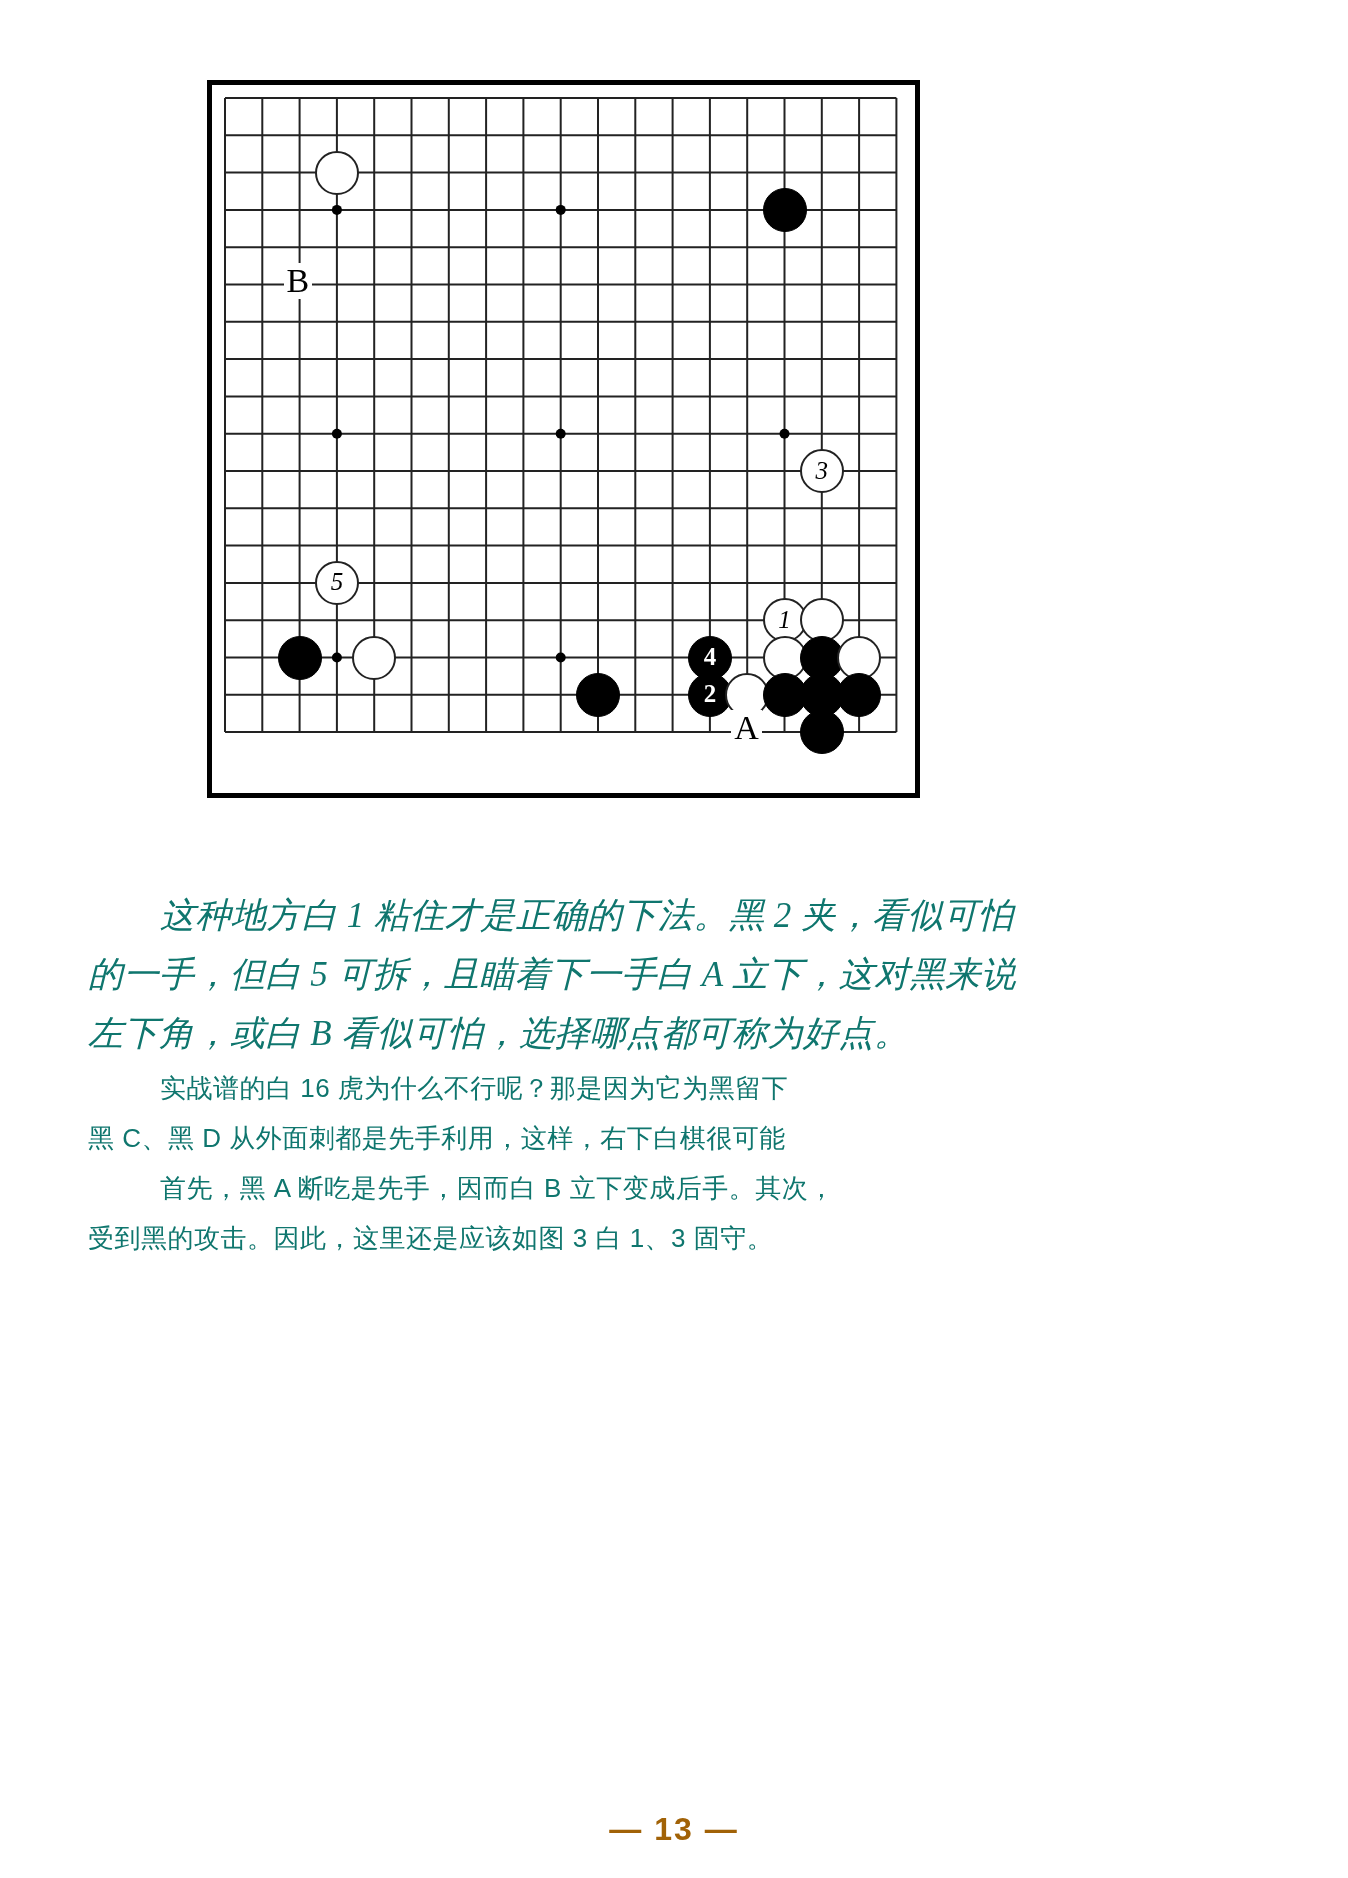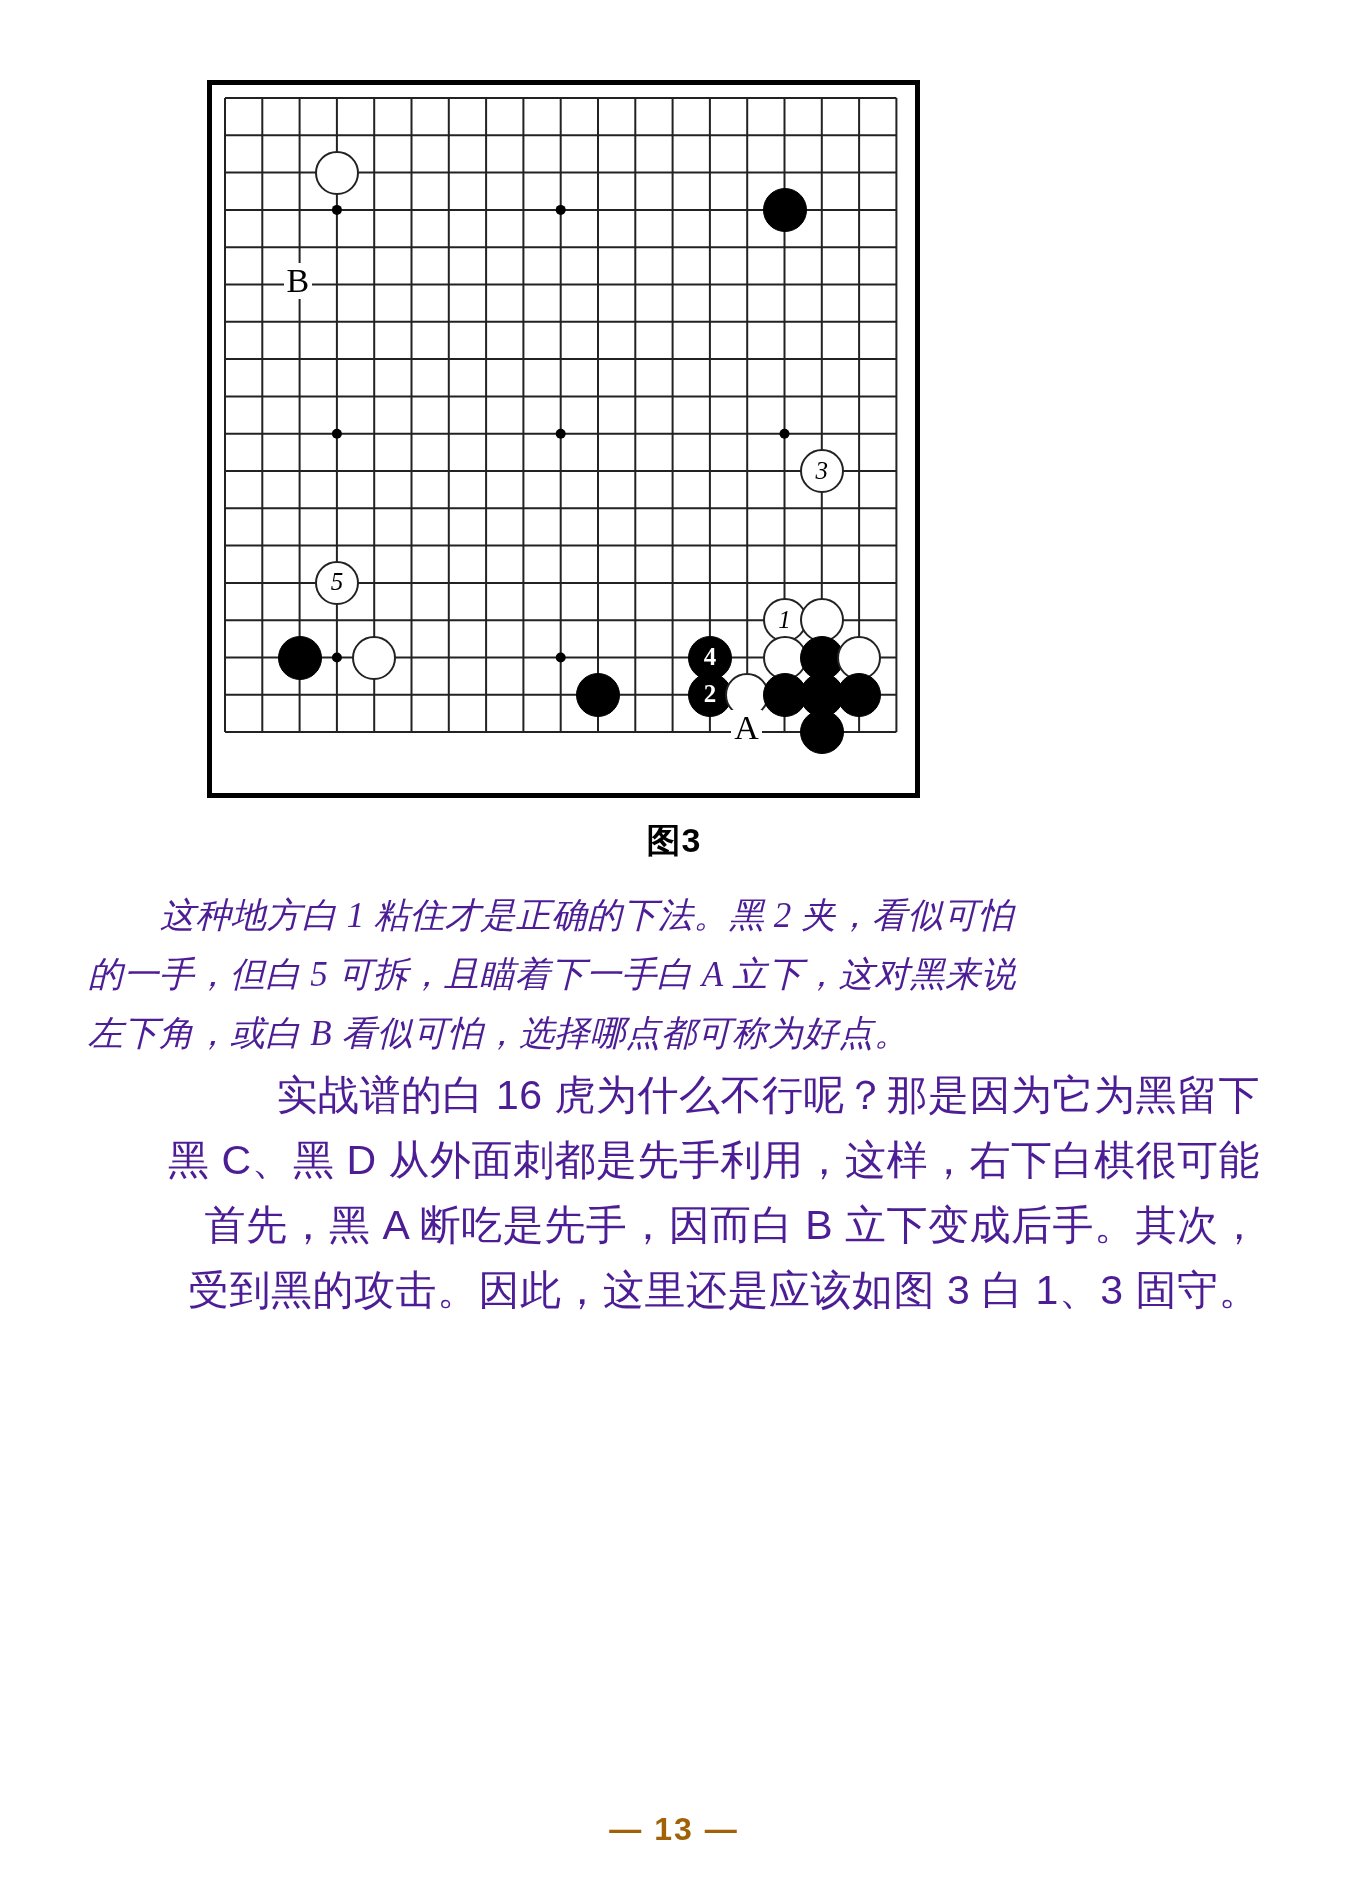--- a/index.html
+++ b/index.html
@@ -70,42 +70,41 @@
 
   
   #body-text{
     position:absolute;
     left:88px;
     top:898px;
     width:1172px;
   }
   .para{
     margin:0 0 4px 0;
-    color:#4c1d95;
+    color:#0f766e;
   }
   .para .line{
     display:block;
     white-space:pre;
     line-height:1.0;
   }
   .para.kai .line{
     font-family:"Liberation Serif", serif;
     font-size:35px;
     letter-spacing:0.5px;
     margin-bottom:24px;
     font-style:italic;
     font-weight:500;
   }
   .para.hei .line{
     font-family:"Liberation Sans", sans-serif;
-    font-size:41px;
+    font-size:26px;
     letter-spacing:0.5px;
     margin-bottom:24px;
     font-weight:500;
-    text-align:right;
   }
   .para .line.indent{ text-indent:72px; }
 
   #page-number{
     position:absolute;
     left:0;right:0;
     bottom:30px;
     text-align:center;
     font-family:"Liberation Sans", sans-serif;
     font-size:32px;
@@ -198,21 +197,20 @@
         <div class="stone black" style="width: 44px; height: 44px; left: 592.8px; top: 592.8px;"></div>
         <div class="stone black" style="width: 44px; height: 44px; left: 630.1px; top: 592.8px;"></div>
         <div class="stone black" style="width: 44px; height: 44px; left: 592.8px; top: 630.1px;"></div>
       </div>
     <div id="label-layer">
         <div class="board-label" style="left: 76.6px; top: 182.5px;">B</div>
         <div class="board-label" style="left: 524.2px; top: 630.1px;">A</div>
       </div>
   </div>
 
-  <div id="caption">图3</div>
 
   <div id="body-text">
       <div class="para kai">
         <span class="line indent">这种地方白 1 粘住才是正确的下法。黑 2 夹，看似可怕</span>
         <span class="line">的一手，但白 5 可拆，且瞄着下一手白 A 立下，这对黑来说</span>
         <span class="line">左下角，或白 B 看似可怕，选择哪点都可称为好点。</span>
       </div>
       <div class="para hei">
         <span class="line indent">实战谱的白 16 虎为什么不行呢？那是因为它为黑留下</span>
       </div>

